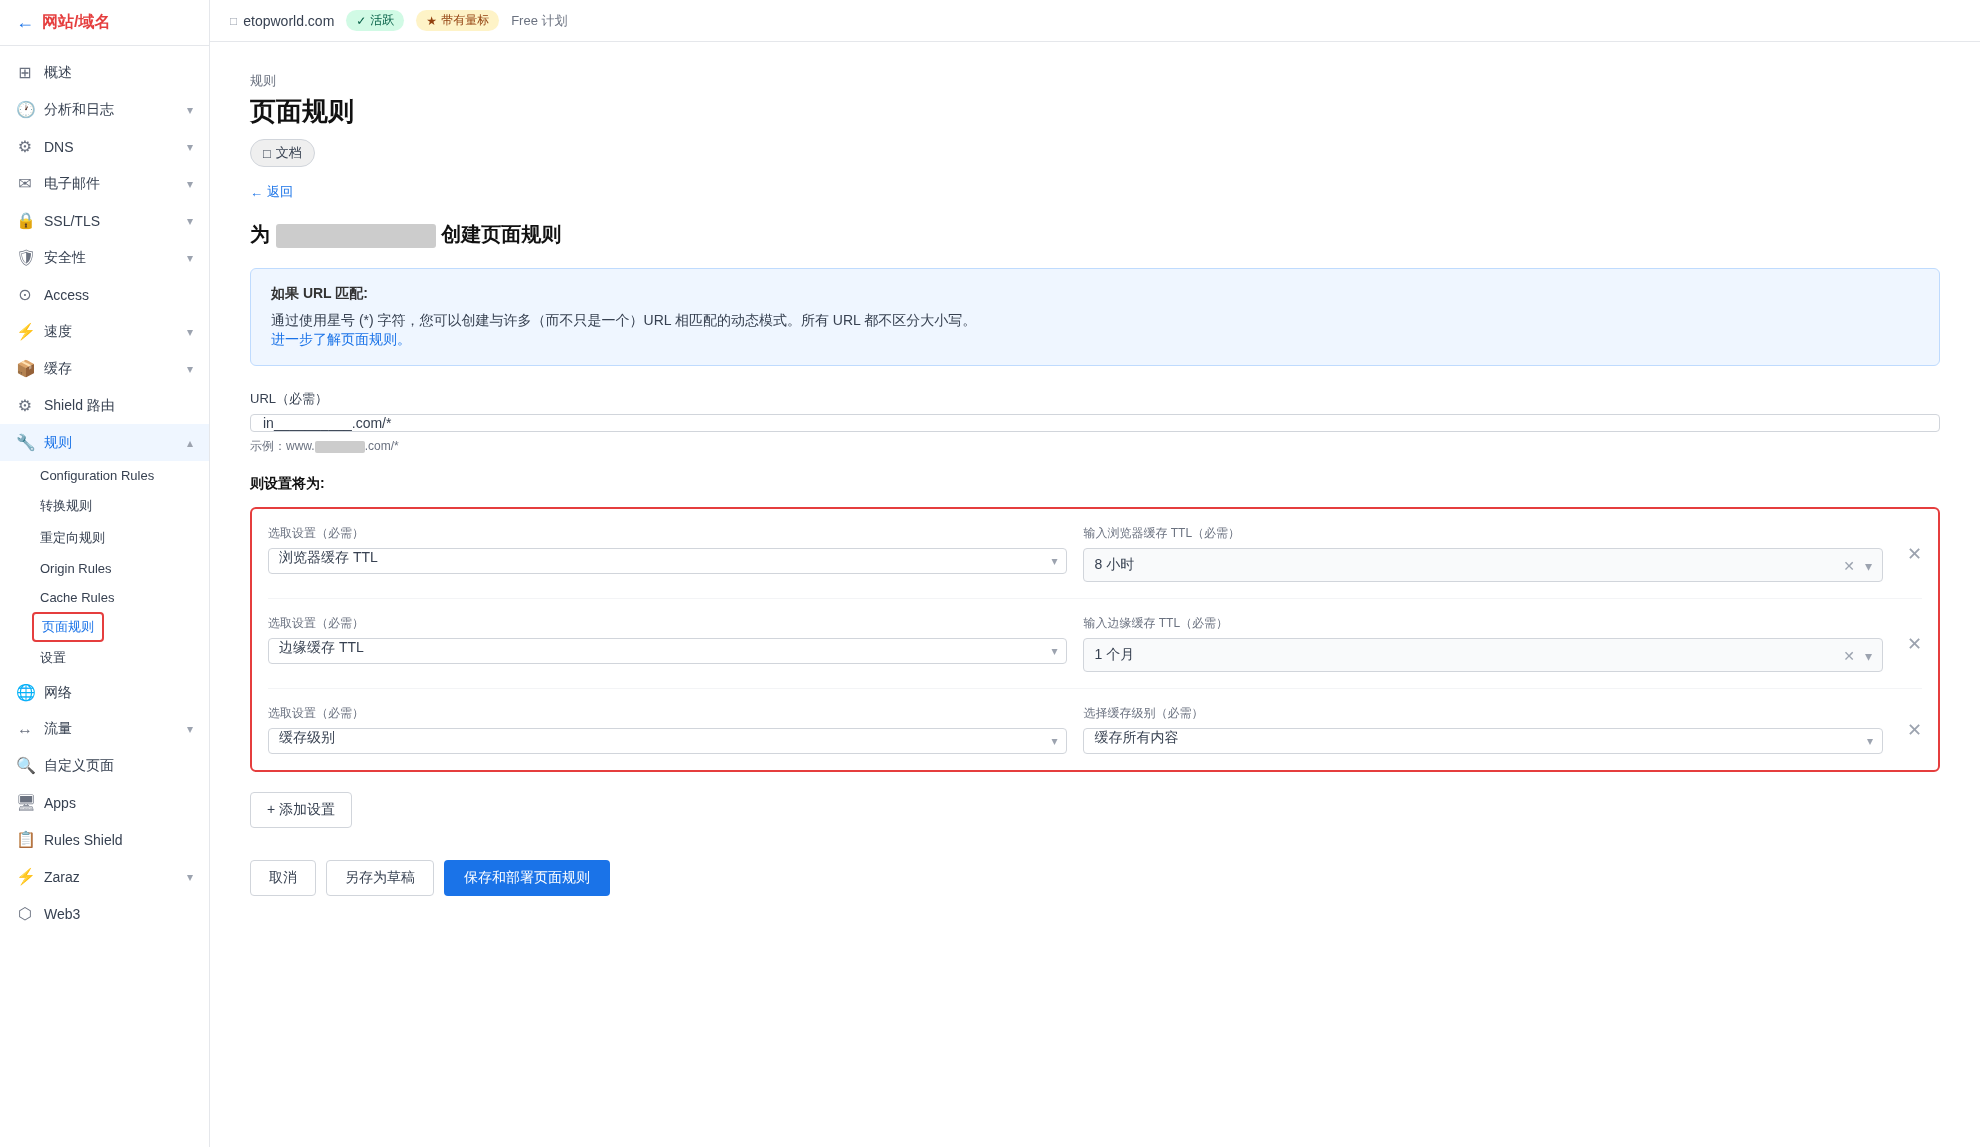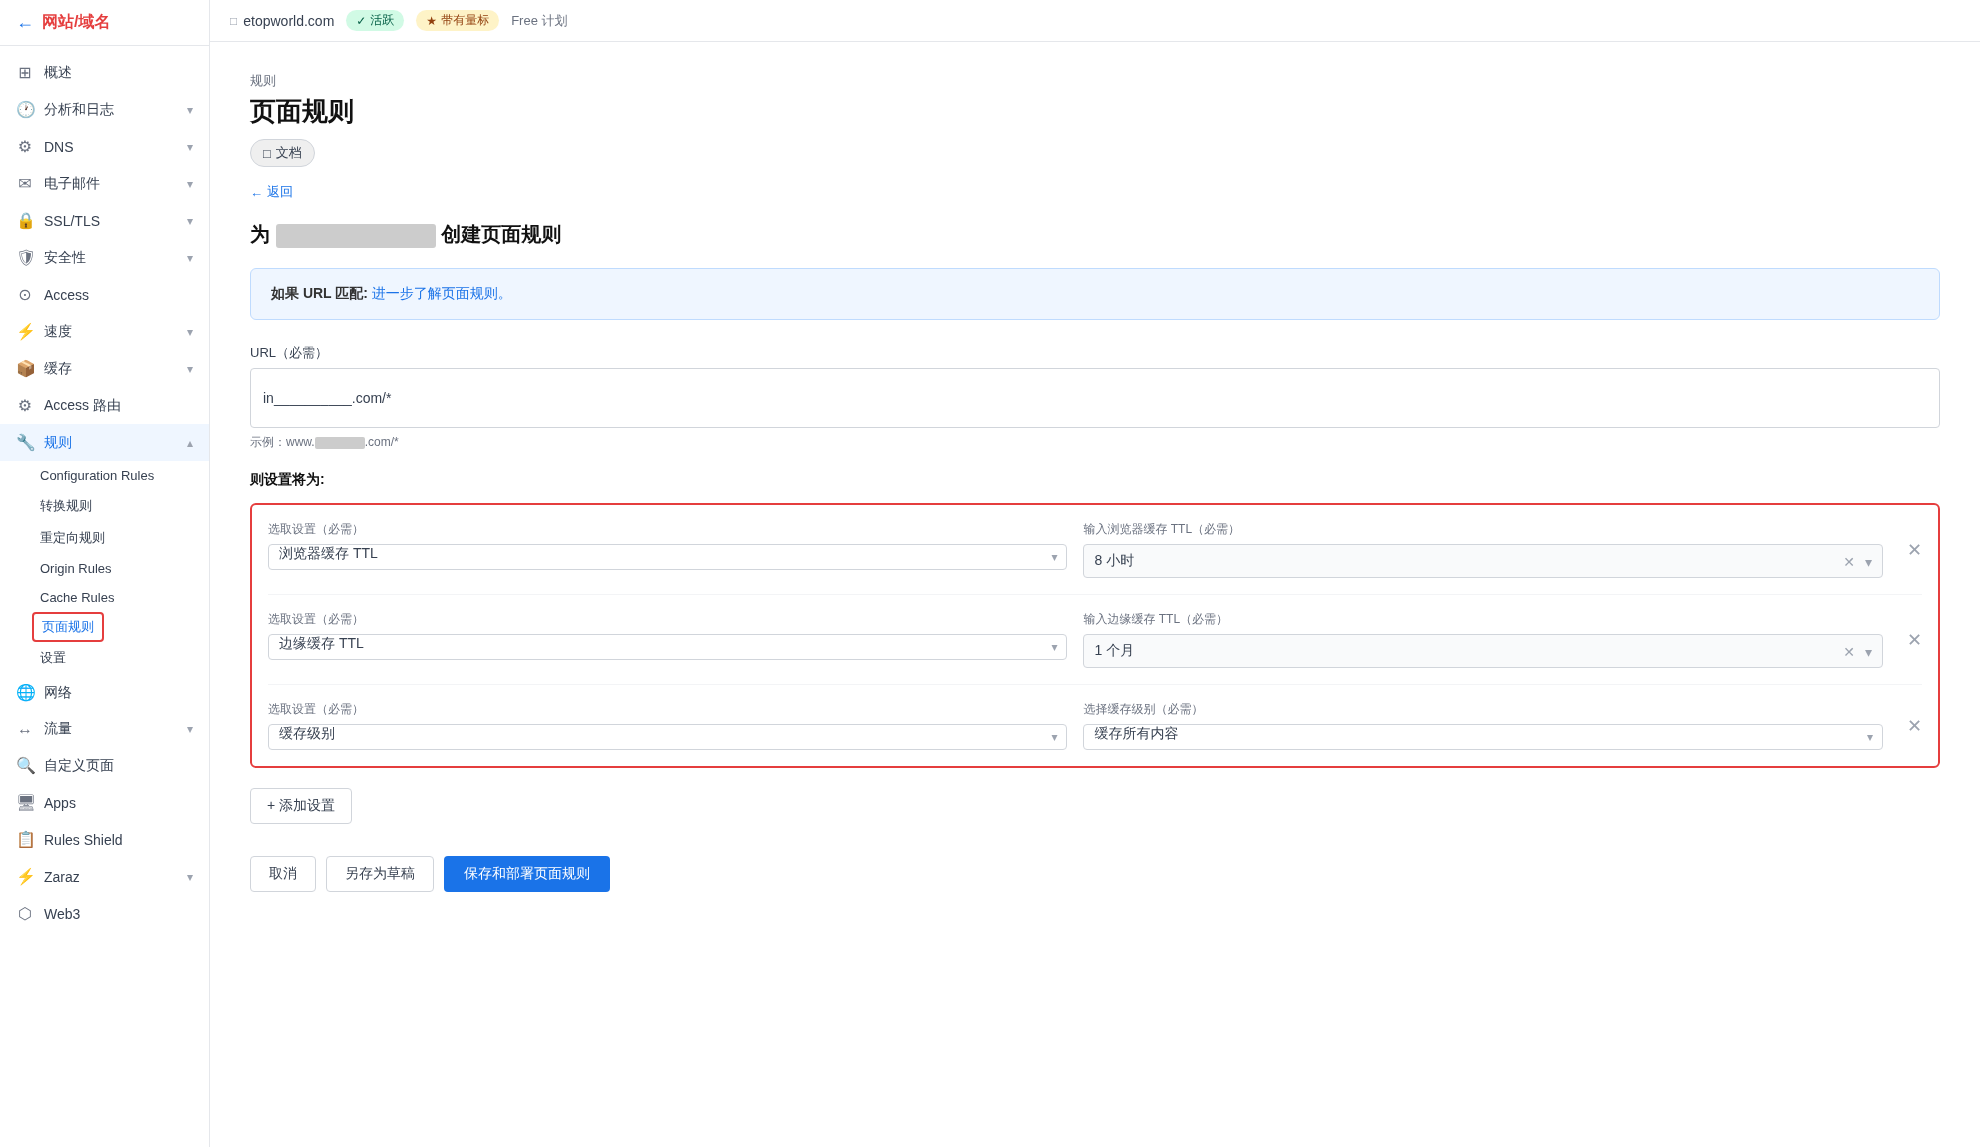--- a/index.html
+++ b/index.html
@@ -41,21 +41,21 @@
     .create-title .blurred { display: inline-block; background: #ccc; color: transparent; border-radius: 3px; min-width: 160px; height: 24px; vertical-align: middle; }
 
     
     .info-box { background: #eff6ff; border: 1px solid #bfdbfe; border-radius: 6px; padding: 16px 20px; margin-bottom: 24px; }
     .info-box strong { font-weight: 600; }
     .info-box p { margin-top: 6px; color: #374151; line-height: 1.6; }
     .info-box a { color: #1a73e8; text-decoration: none; }
 
     
     .form-label { font-size: 13px; color: #374151; margin-bottom: 6px; display: block; }
-    .url-input { width: 100%; border: 1px solid #d1d5db; border-radius: 4px; padding: 21px 12px; font-size: 14px; color: #374151; outline: none; }
+    .url-input { width: 100%; border: 1px solid #d1d5db; border-radius: 4px; padding: 0 12px; font-size: 14px; color: #374151; outline: none; }
     .url-example { font-size: 12px; color: #6b7280; margin-top: 6px; margin-bottom: 20px; }
     .url-example .blurred-sm { display: inline-block; background: #ccc; color: transparent; border-radius: 2px; width: 60px; height: 14px; vertical-align: middle; }
 
     .settings-label { font-size: 14px; font-weight: 600; color: #111; margin-bottom: 14px; }
 
     
     .settings-box { border: 2px solid #e53e3e; border-radius: 6px; padding: 16px; margin-bottom: 20px; }
     .setting-row { display: flex; align-items: flex-start; gap: 16px; margin-bottom: 16px; padding-bottom: 16px; border-bottom: 1px solid #f3f4f6; position: relative; }
     .setting-row:last-child { margin-bottom: 0; padding-bottom: 0; border-bottom: none; }
     .setting-col { flex: 1; }
@@ -124,21 +124,21 @@
       <span>速度</span>
       <span class="chevron">▾</span>
     </div>
     <div class="nav-item">
       <span class="icon">📦</span>
       <span>缓存</span>
       <span class="chevron">▾</span>
     </div>
     <div class="nav-item">
       <span class="icon">⚙</span>
-      <span>Access 路由</span>
+      <span>Shield 路由</span>
     </div>
 
     <div class="nav-item active">
       <span class="icon">🔧</span>
       <span>规则</span>
       <span class="chevron">▴</span>
     </div>
     <div class="nav-sub">
       <div class="nav-sub-item">Configuration Rules</div>
       <div class="nav-sub-item">转换规则</div>
@@ -215,20 +215,21 @@
 
     <div class="create-title">
       <span>为</span>
       <span class="blurred">&nbsp;</span>
       <span>创建页面规则</span>
     </div>
 
     
     <div class="info-box">
       <strong>如果 URL 匹配:</strong>
+      <p>通过使用星号 (*) 字符，您可以创建与许多（而不只是一个）URL 相匹配的动态模式。所有 URL 都不区分大小写。</p>
       <a href="#">进一步了解页面规则。</a>
     </div>
 
     
     <label class="form-label">URL（必需）</label>
     <input class="url-input" type="text" value="in__________.com/*" style="">
     <div class="url-example">
       <span>示例：www.</span><span class="blurred-sm" style="display:inline-block;background:#ccc;width:50px;height:12px;vertical-align:middle;border-radius:2px;"></span><span>.com/*</span>
     </div>
 

